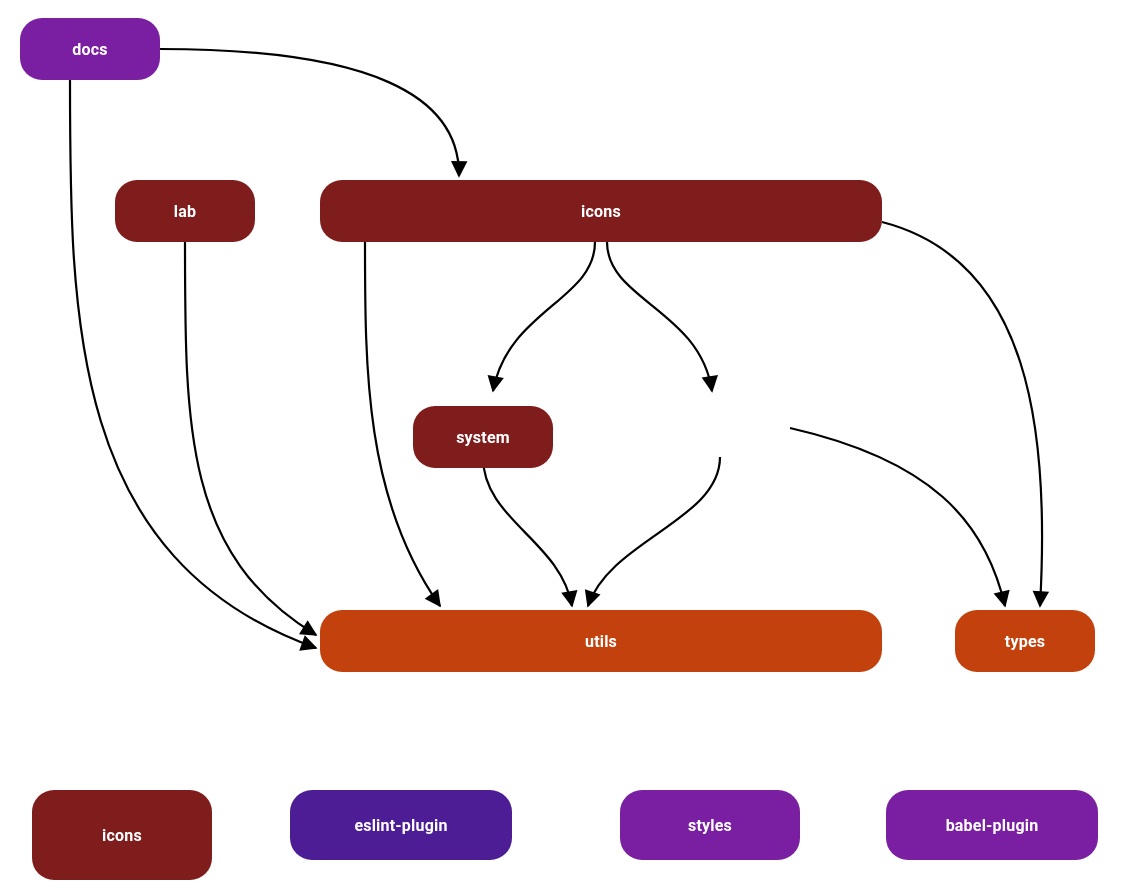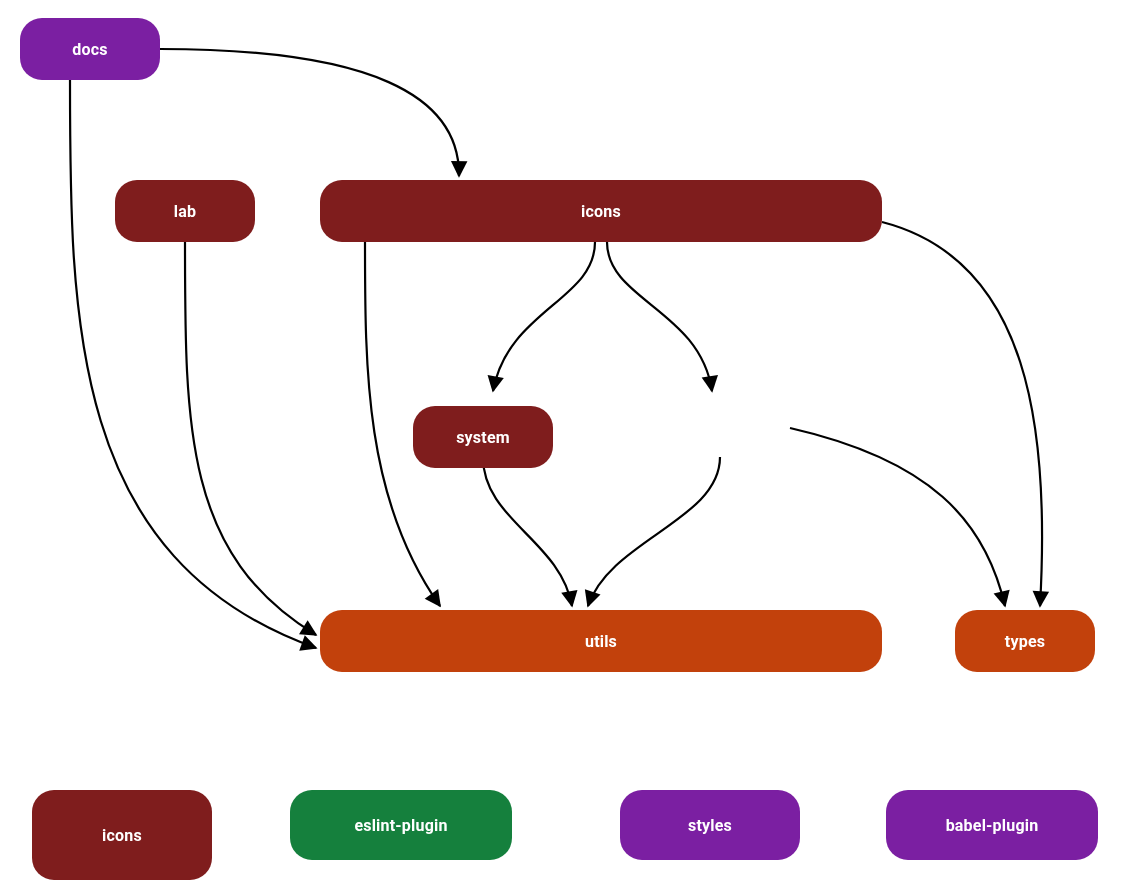--- a/index.html
+++ b/index.html
@@ -13,21 +13,21 @@
     font-weight:700;
     display:flex;
     align-items:center;
     justify-content:center;
     box-sizing:border-box;
     letter-spacing:0.2px;
   }
   .blue{background:#7f1d1d;}
   .orange{background:#c2410c;}
   .purple{background:#7b1fa2;}
-  .green{background:#15803d;}
+  .green{background:#4c1d95;}
 </style>
 </head>
 <body>
 
 <div class="canvas">
 
   <svg class="edges" viewBox="0 0 1132 894">
     <defs>
       <marker id="arrow" viewBox="0 0 12 12" refX="10" refY="6" markerWidth="9" markerHeight="9" orient="auto-start-reverse">
         <path d="M1 1 L11 6 L1 11 Z" fill="#000"></path>

